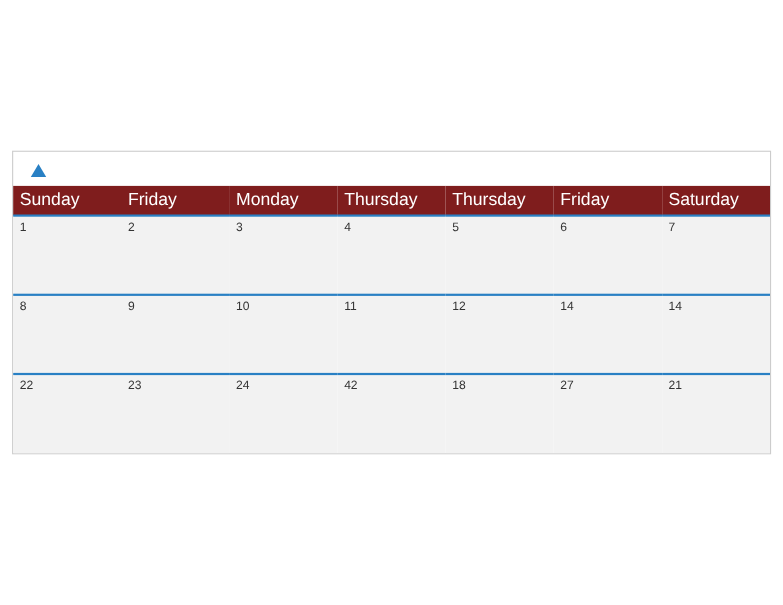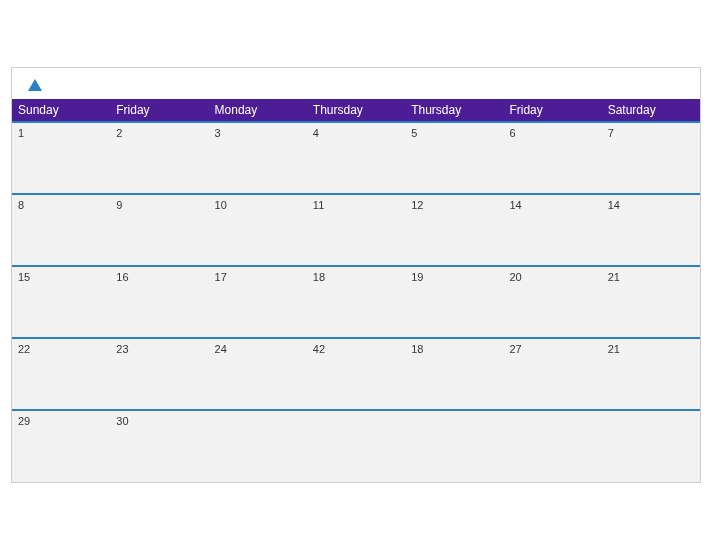--- a/index.html
+++ b/index.html
@@ -57,23 +57,23 @@
     .country-label {
       font-size: 12px;
       color: #333;
       text-align: right;
     }
     .calendar-grid {
       width: 100%;
       border-collapse: collapse;
     }
     .calendar-grid thead tr th {
-      background: #4c1d95;
+      background: #7f1d1d;
       color: #fff;
-      font-size: 12px;
+      font-size: 16px;
       font-weight: normal;
       text-align: left;
       padding: 4px 6px;
       border: none;
     }
     .calendar-grid tbody tr {
       border-top: 2px solid #2980c4;
     }
     .calendar-grid tbody tr td {
       background: #f2f2f2;
@@ -134,41 +134,23 @@
         <tr>
           <td><span class="day-num">8</span></td>
           <td><span class="day-num">9</span></td>
           <td><span class="day-num">10</span></td>
           <td><span class="day-num">11</span></td>
           <td><span class="day-num">12</span></td>
           <td><span class="day-num">14</span></td>
           <td><span class="day-num">14</span></td>
         </tr>
         <tr>
-          <td><span class="day-num">15</span></td>
-          <td><span class="day-num">16</span></td>
-          <td><span class="day-num">17</span></td>
-          <td><span class="day-num">18</span></td>
-          <td><span class="day-num">19</span></td>
-          <td><span class="day-num">20</span></td>
-          <td><span class="day-num">21</span></td>
-        </tr>
-        <tr>
           <td><span class="day-num">22</span></td>
           <td><span class="day-num">23</span></td>
           <td><span class="day-num">24</span></td>
           <td><span class="day-num">42</span></td>
           <td><span class="day-num">18</span></td>
           <td><span class="day-num">27</span></td>
           <td><span class="day-num">21</span></td>
         </tr>
-        <tr>
-          <td><span class="day-num">29</span></td>
-          <td><span class="day-num">30</span></td>
-          <td class="empty"></td>
-          <td class="empty"></td>
-          <td class="empty"></td>
-          <td class="empty"></td>
-          <td class="empty"></td>
-        </tr>
       </tbody>
   </table>
 </div>
 
 </body></html>

